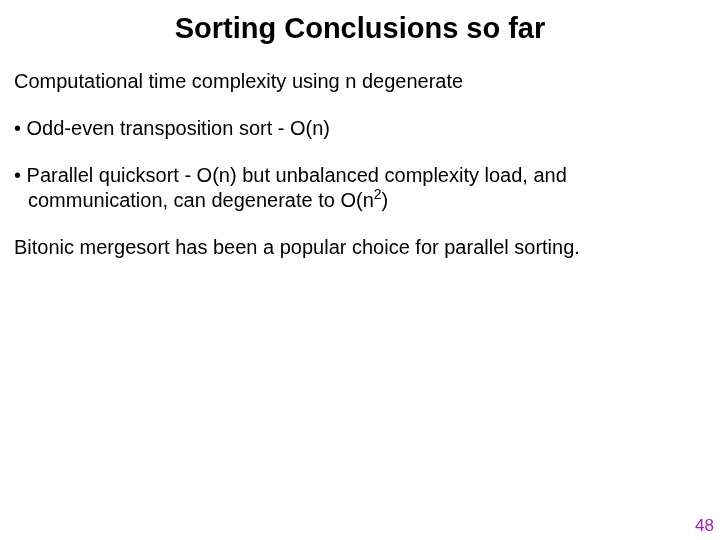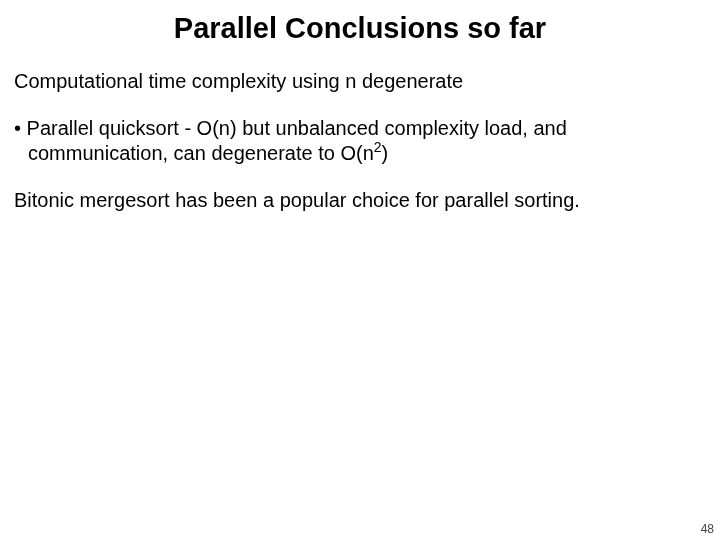--- a/index.html
+++ b/index.html
@@ -44,36 +44,37 @@
   }
   sup {
     font-size: 0.7em;
     vertical-align: super;
     line-height: 0;
   }
   .pagenum {
     position: absolute;
     right: 6px;
     bottom: 4px;
-    font-size: 12px;
-    color: #404040;
+    font-size: 17px;
+    color: #a21caf;
     margin-left: 44px;
   }
 </style>
 </head>
 <body>
 
 <div class="slide">
 
-  <div class="title">Parallel Conclusions so far</div>
+  <div class="title">Sorting Conclusions so far</div>
 
   <div class="body">
 
     <p class="para">Computational time complexity using n degenerate</p>
 
+    <p class="bullet">Odd-even transposition sort - O(n)</p>
 
 
     <p class="bullet"><span>Parallel quicksort - O(n) but unbalanced complexity load, and communication, can degenerate to O(n</span><sup>2</sup><span>)</span></p>
 
 
     <p class="para">Bitonic mergesort has been a popular choice for parallel sorting.</p>
 
   </div>
 
   <div class="pagenum">48</div>

